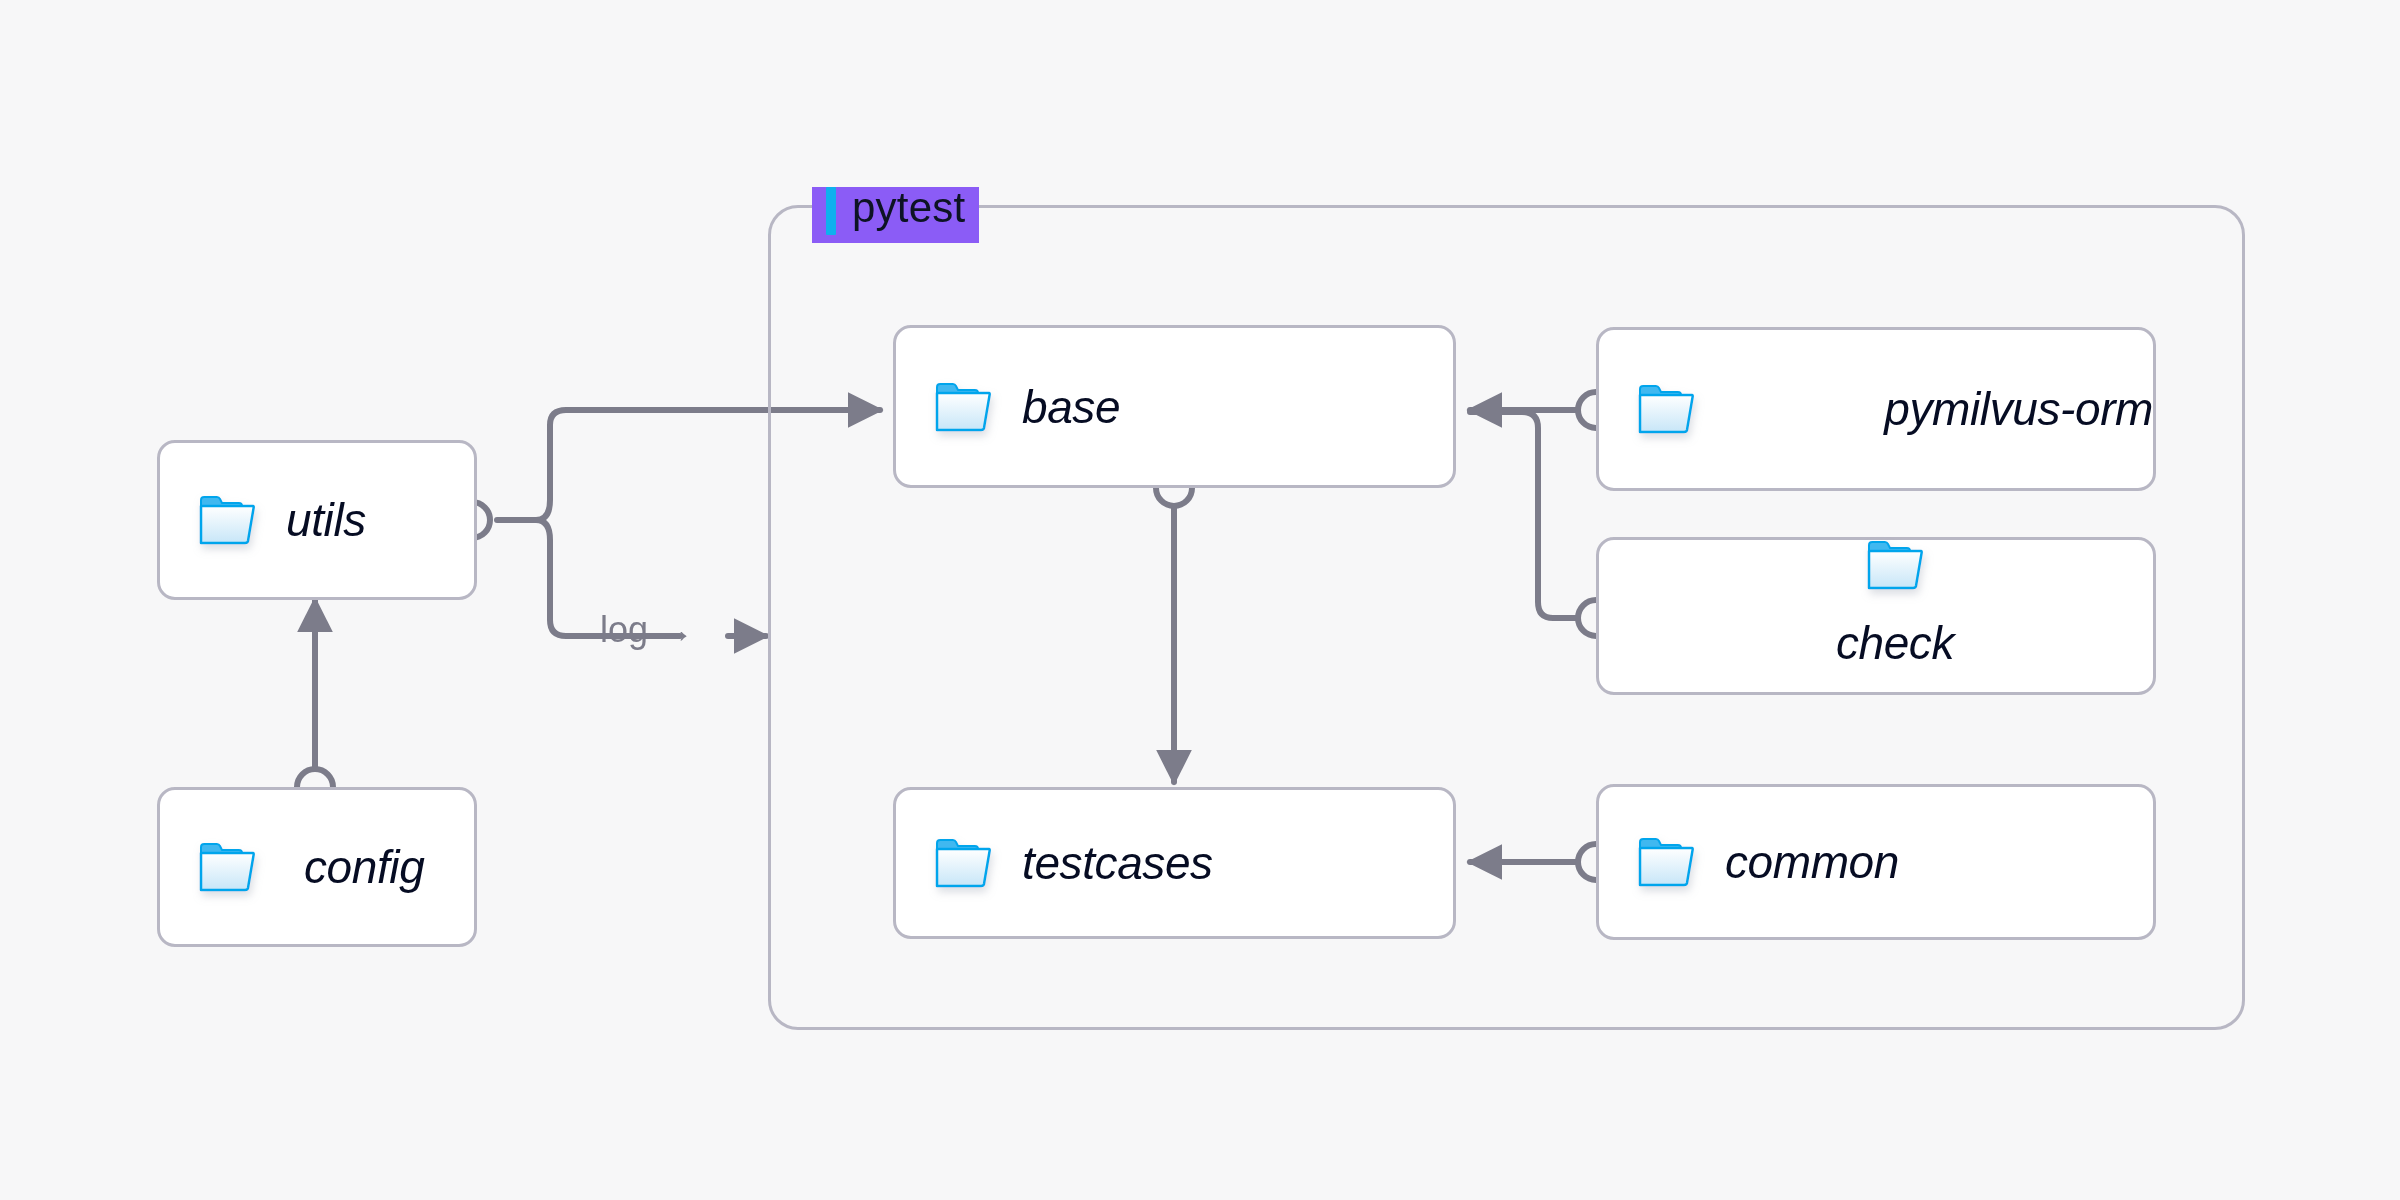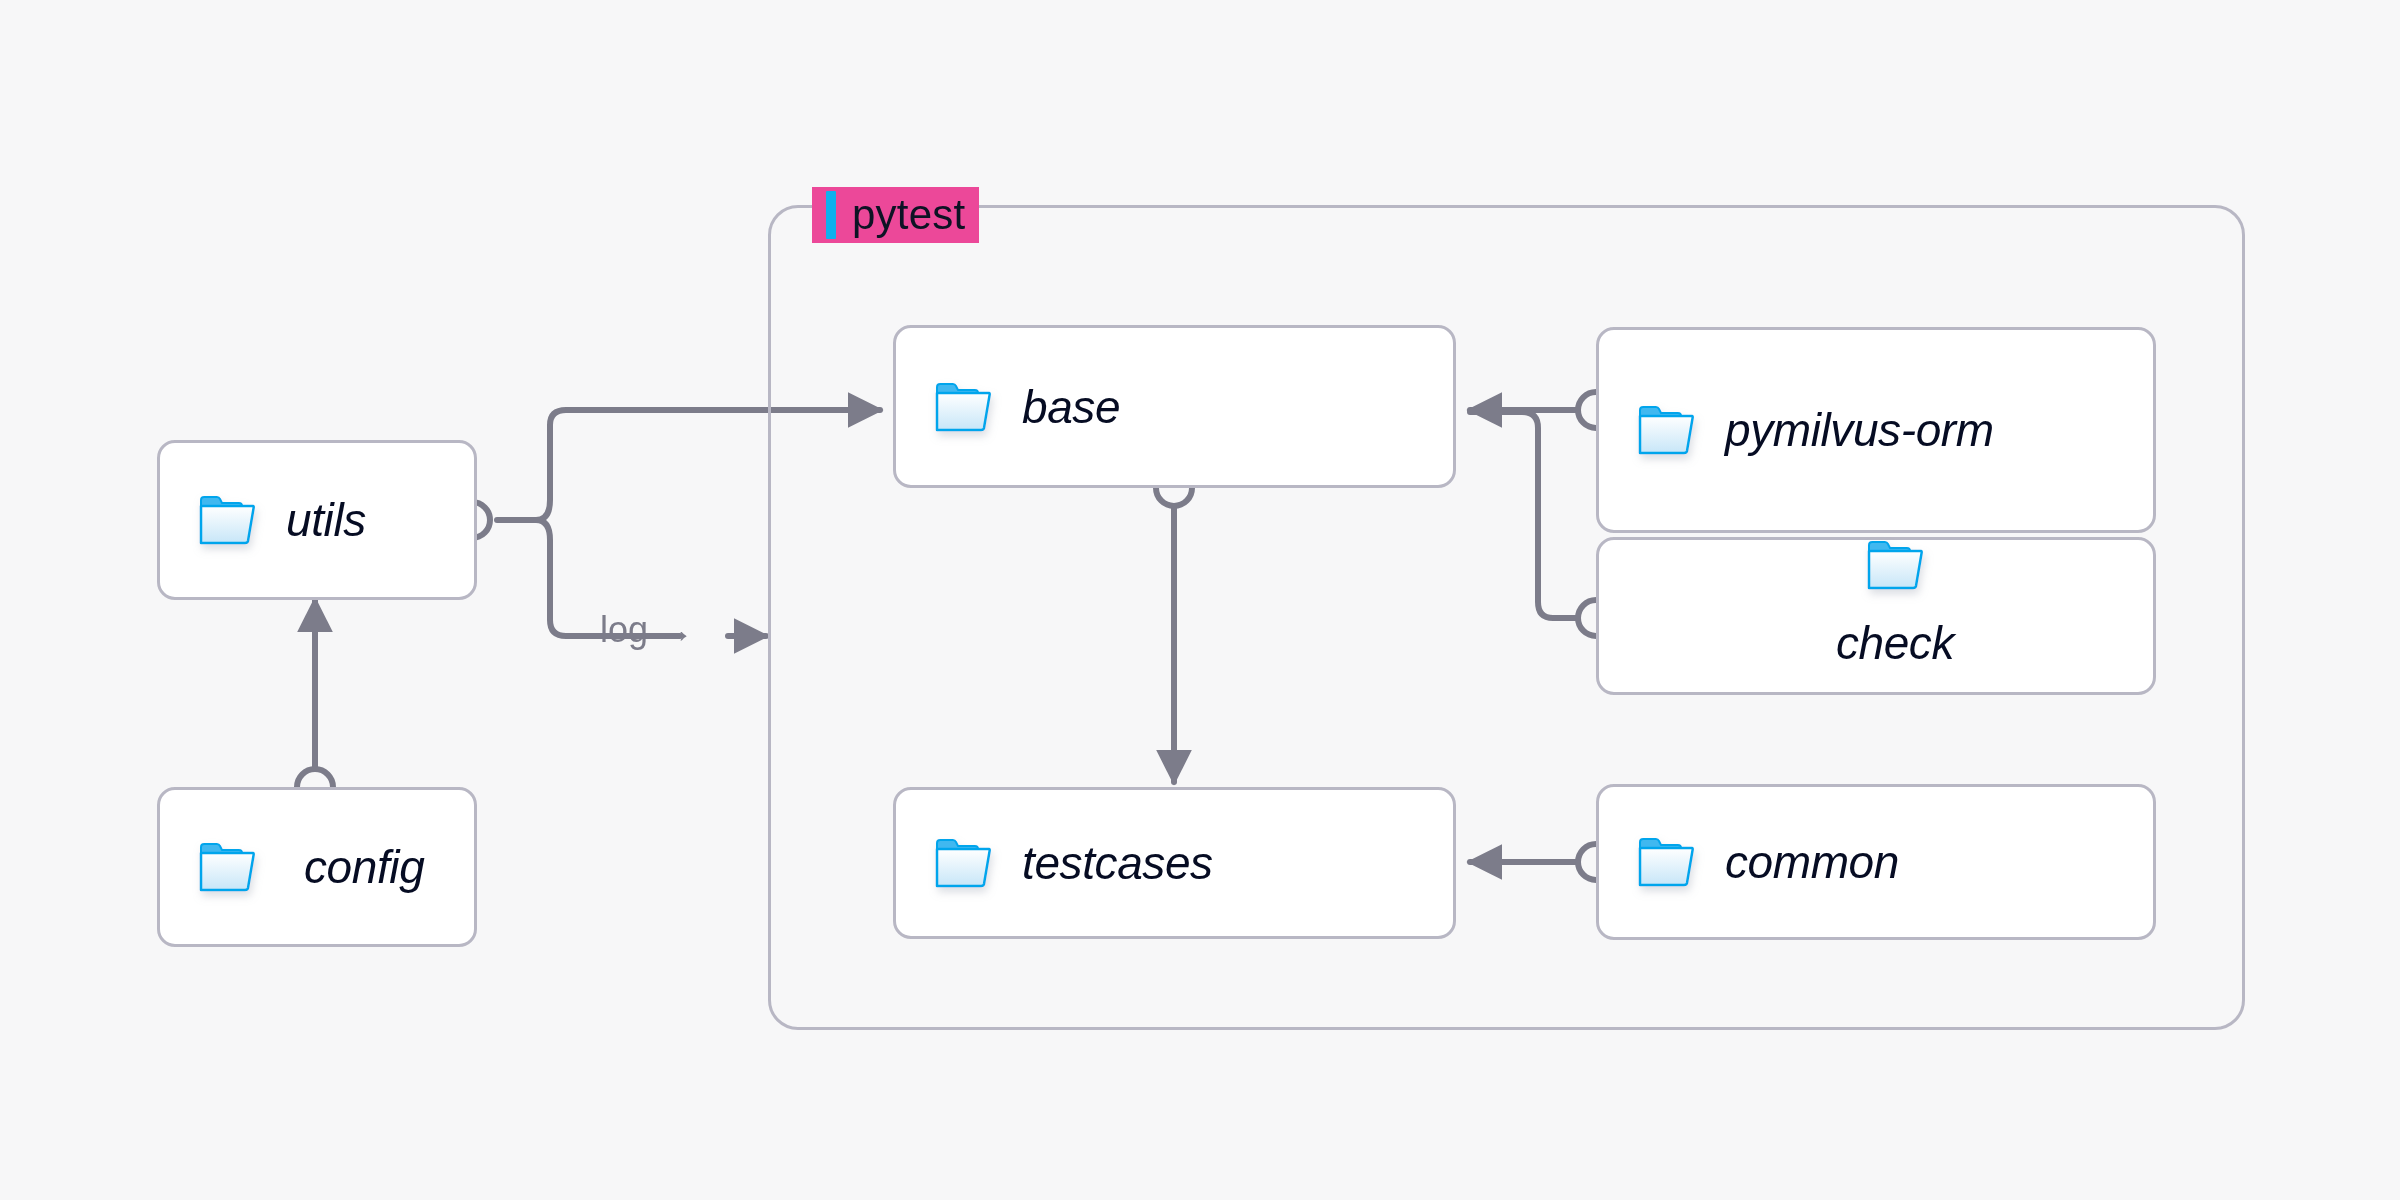--- a/index.html
+++ b/index.html
@@ -20,23 +20,22 @@
   .group-box {
     position: absolute;
     border: 3px solid #b8b7c4;
     border-radius: 30px;
     background: transparent;
     box-sizing: border-box;
   }
   .group-label-wrap {
     position: absolute;
     display: flex;
-    align-items: center;
     gap: 16px;
-    background: #ec4899;
+    background: #8b5cf6;
     padding: 0 14px;
     height: 56px;
     box-sizing: border-box;
   }
   .group-bar {
     width: 10px;
     height: 48px;
     background: #0fb0ee;
     border-radius: 1px;
     flex: none;
@@ -188,21 +187,21 @@
   <div class="node" style="left:893px; top:787px; width:563px; height:152px;">
     <span class="folder-icon">
       <svg width="58" height="50" viewBox="0 0 58 50" xmlns="http://www.w3.org/2000/svg" filter="url(#folderShadow)">
         <path d="M3 10 L3 5 Q3 2 6 2 L19 2 Q21 2 22 4 L24 8 L41 8 Q44 8 44 11 L44 14 L3 14 Z" fill="#3fb8f0" stroke="#06a5ec" stroke-width="2" stroke-linejoin="round"></path>
         <path d="M3 11 L55 11 Q56 11 55.6 13 L50 46 Q49.6 48 47 48 L3 48 Z" fill="url(#folderGrad)" stroke="#06a5ec" stroke-width="2.5" stroke-linejoin="round"></path>
       </svg>
     </span>
     <span class="node-label">testcases</span>
   </div>
 
-  <div class="node" style="left:1596px; top:327px; width:560px; height:206px;">
+  <div class="node" style="left:1596px; top:327px; width:560px; height:164px;justify-content:space-between;">
     <span class="folder-icon">
       <svg width="58" height="50" viewBox="0 0 58 50" xmlns="http://www.w3.org/2000/svg" filter="url(#folderShadow)">
         <path d="M3 10 L3 5 Q3 2 6 2 L19 2 Q21 2 22 4 L24 8 L41 8 Q44 8 44 11 L44 14 L3 14 Z" fill="#3fb8f0" stroke="#06a5ec" stroke-width="2" stroke-linejoin="round"></path>
         <path d="M3 11 L55 11 Q56 11 55.6 13 L50 46 Q49.6 48 47 48 L3 48 Z" fill="url(#folderGrad)" stroke="#06a5ec" stroke-width="2.5" stroke-linejoin="round"></path>
       </svg>
     </span>
     <span class="node-label">pymilvus-orm</span>
   </div>
 
   <div class="node" style="left:1596px; top:537px; width:560px; height:158px;flex-direction:column;">

